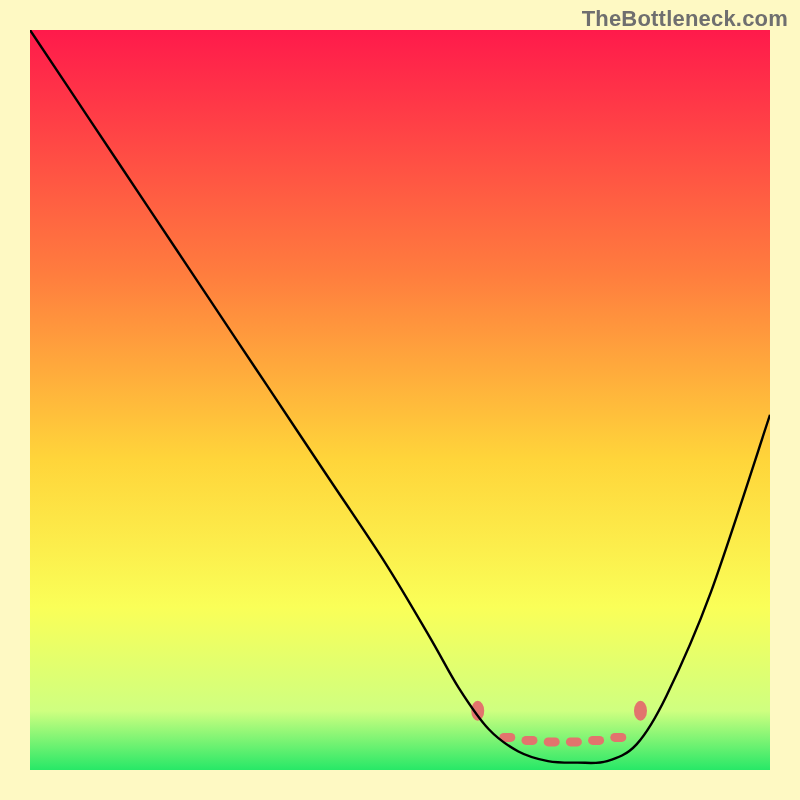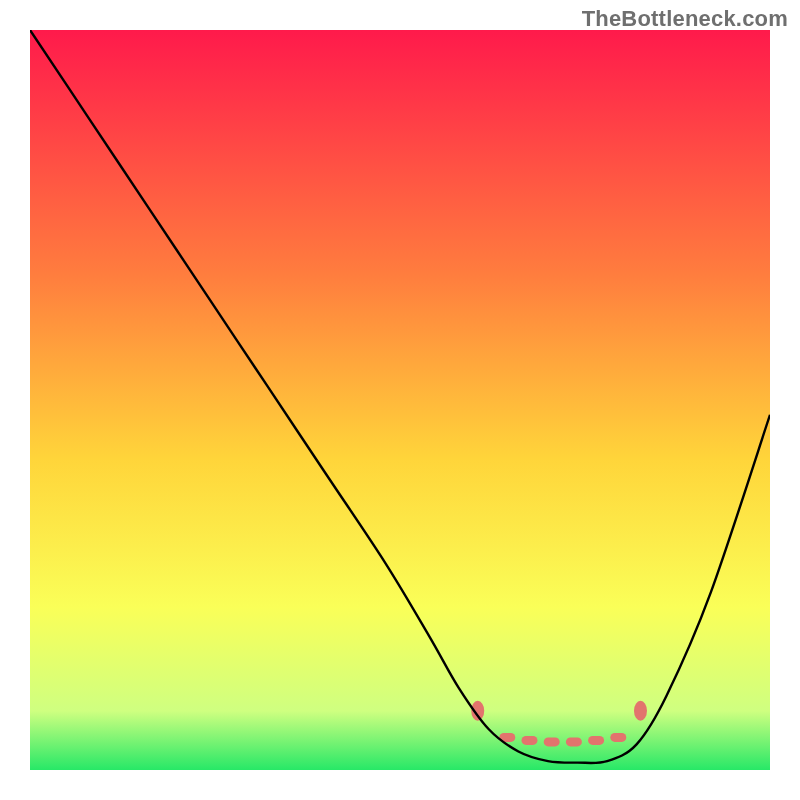--- a/index.html
+++ b/index.html
@@ -10,21 +10,21 @@
     background: #000;
     overflow: hidden;
     font-family: Arial, Helvetica, sans-serif;
   }
   .frame {
     position: absolute;
     left: 0;
     top: 0;
     width: 800px;
     height: 800px;
-    background: #ffffff;
+    background: #fef9c3;
   }
   .watermark {
     position: absolute;
     top: 6px;
     right: 12px;
     color: #6f6f6f;
     font-size: 22px;
     font-weight: 600;
     letter-spacing: 0.2px;
     z-index: 3;

